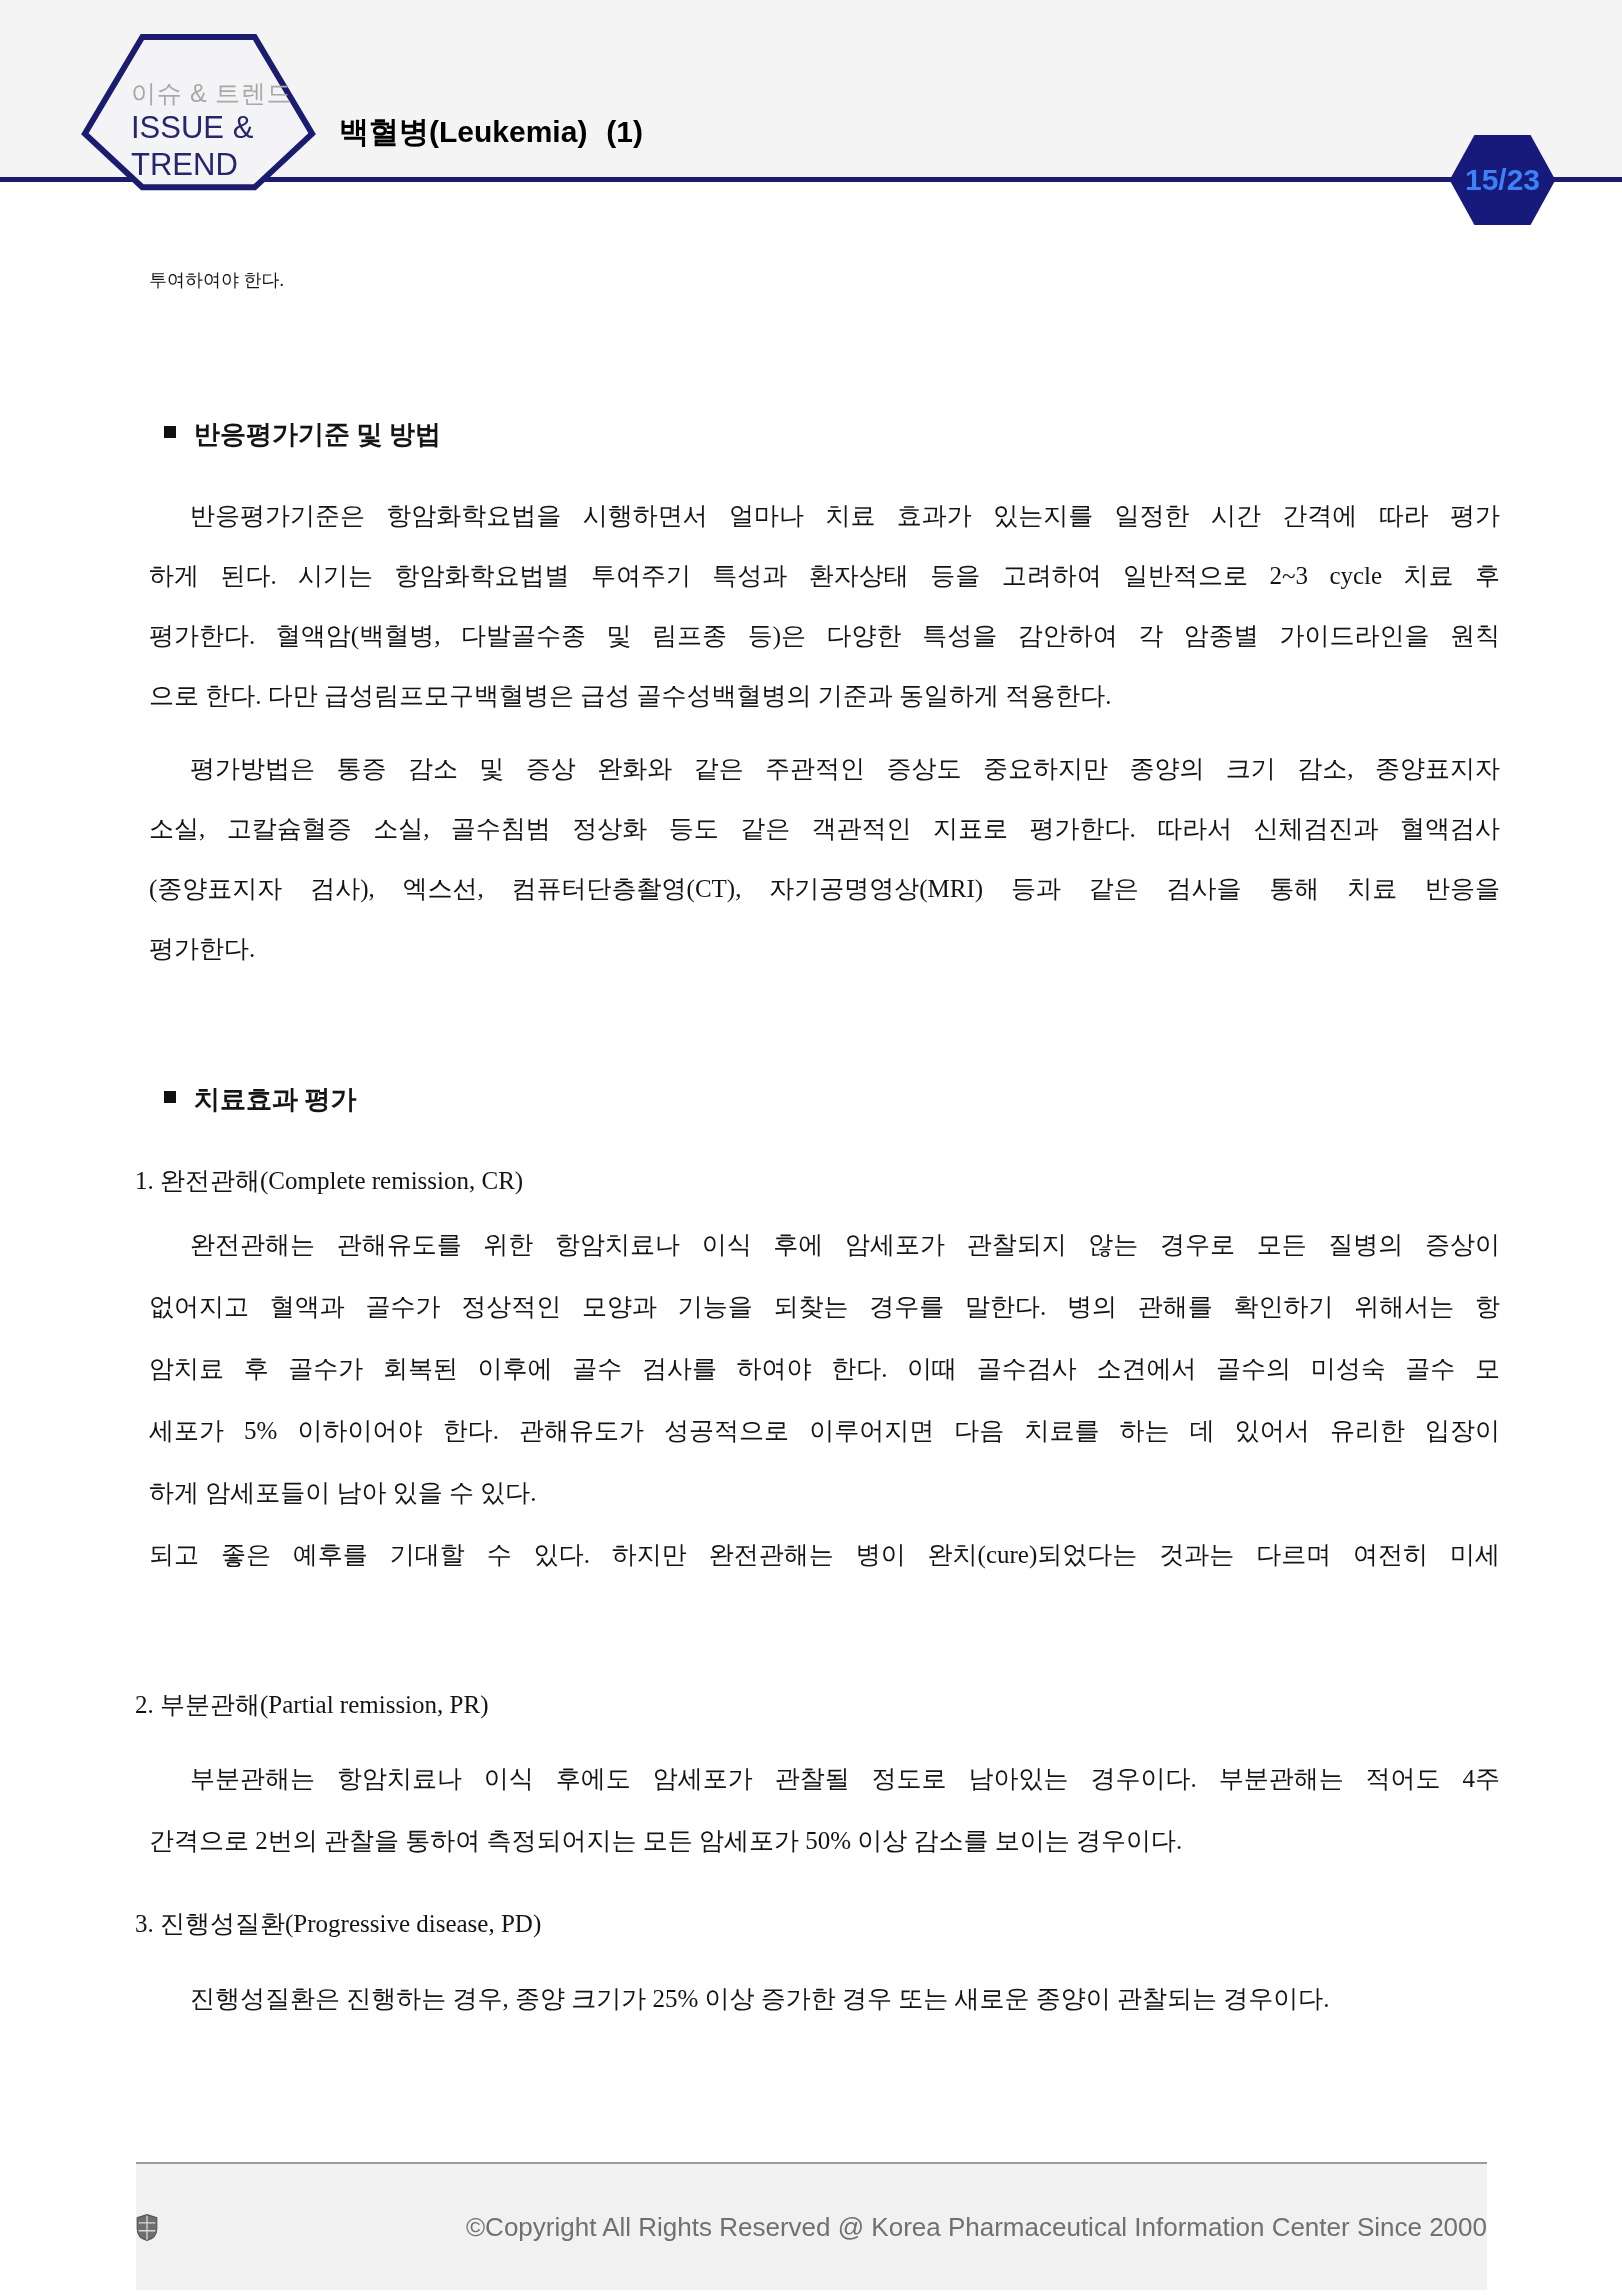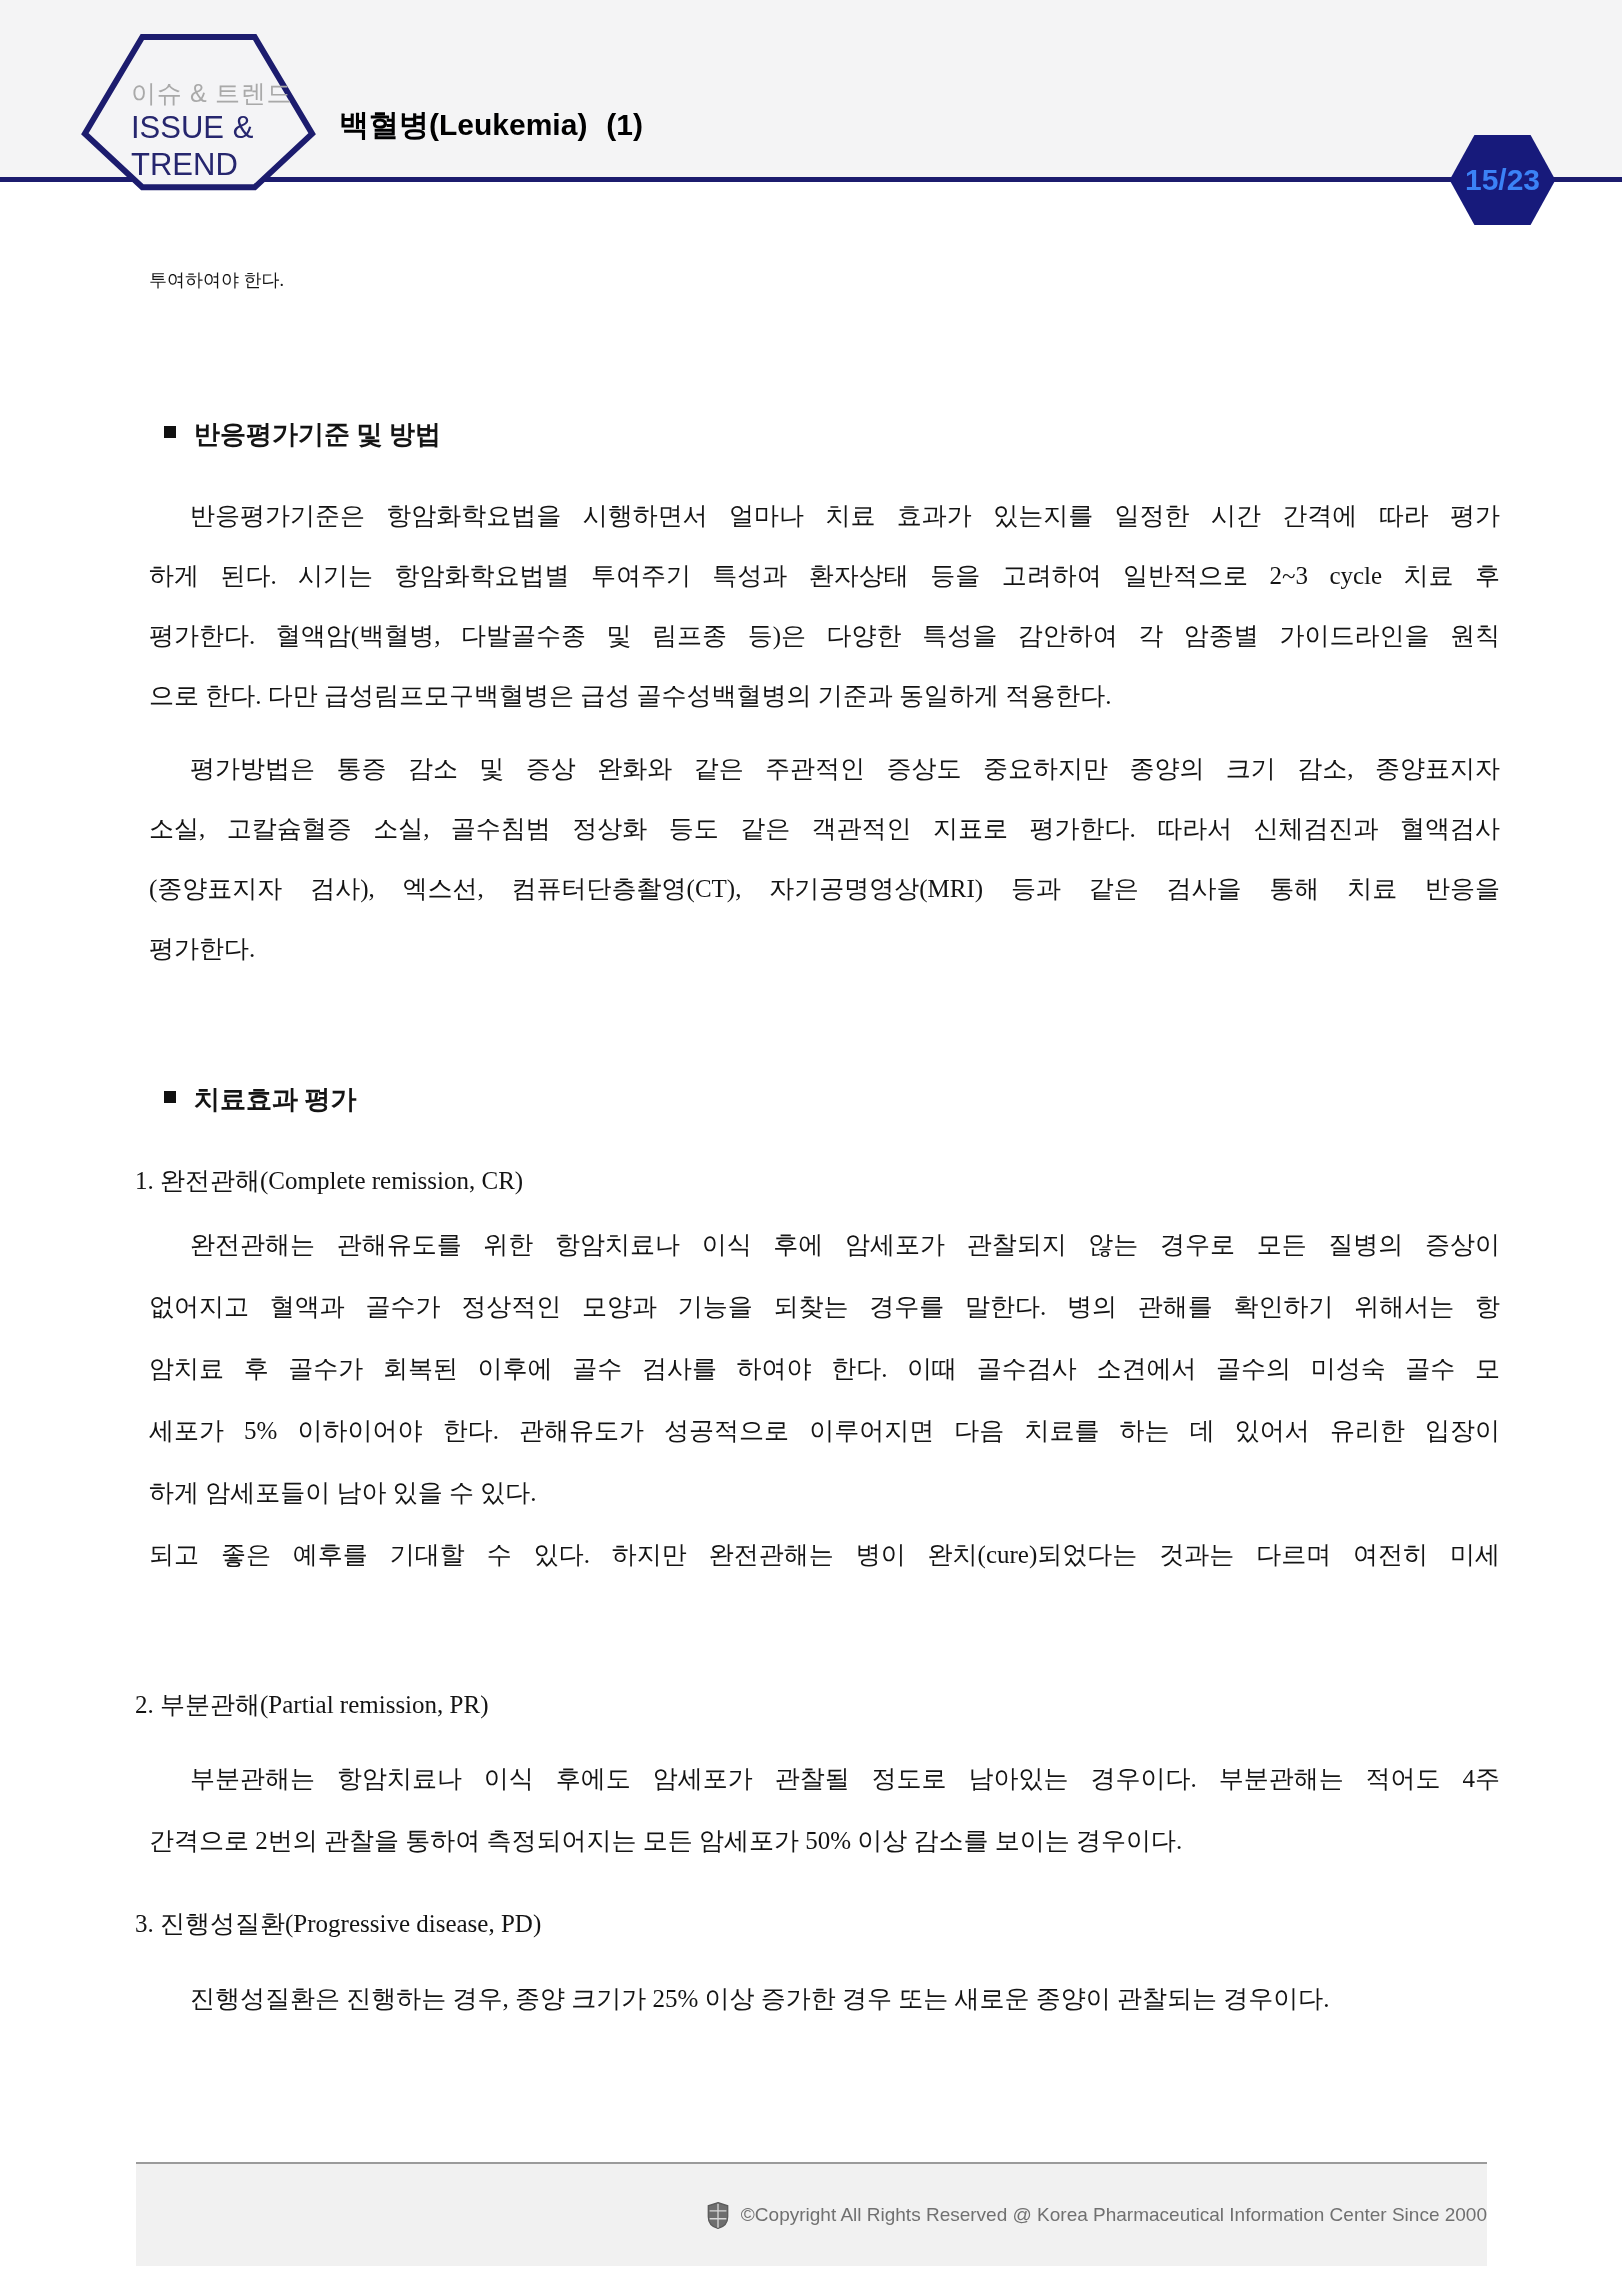--- a/index.html
+++ b/index.html
@@ -9,21 +9,21 @@
   }
   
   .header-band { position:absolute; left:0; top:0; width:1623px; height:178px; background:#f4f4f5; }
   .header-divider { position:absolute; left:0; top:177px; width:1623px; height:5.2px; background:#1c1c6e; }
   .logo-hex { position:absolute; left:77px; top:29.4px; width:243px; height:165px; }
   .logo-text { position:absolute; left:131px; font-family:"Liberation Sans","DejaVu Sans",sans-serif; white-space:nowrap; }
   .logo-kr   { top:77px; font-size:25px; color:#a9a9a9; letter-spacing:0.7px; }
   .logo-en1  { top:110px; font-size:31px; color:#26266e; font-weight:500; }
   .logo-en2  { top:147px; font-size:31px; color:#26266e; font-weight:500; }
   .page-title {
-    position:absolute; left:339px; top:105px; font-size:30px; font-weight:600; color:#000;
+    position:absolute; left:339px; top:112px; font-size:30px; font-weight:600; color:#000;
     font-family:"Liberation Sans","DejaVu Sans",sans-serif; word-spacing:10.5px; white-space:nowrap;
   }
   .badge { position:absolute; left:1447px; top:131px; width:111px; height:98px; }
   .badge-num {
     position:absolute; left:1447px; top:131px; width:111px; height:98px;
     display:flex; align-items:center; justify-content:center;
     font-family:"Liberation Sans","DejaVu Sans",sans-serif; font-size:30px; font-weight:bold; color:#3b82f6;
   }
   
   .para { position:absolute; left:149px; width:1351px; font-size:25px; }
@@ -31,24 +31,24 @@
   .line.last { text-align-last:left; -moz-text-align-last:left; }
   .line.indent { text-indent:41px; }
   .lh92 { line-height:60px; }
   .lh95 { line-height:62px; }
   .intro { position:absolute; left:149px; width:1351px; top:265px; font-size:18px; line-height:30px; }
   .h-bullet { position:absolute; left:164px; font-size:26px; font-weight:bold; line-height:31px; white-space:nowrap; }
   .h-bullet .sq { display:inline-block; width:11.8px; height:11.8px; background:#111; margin-right:18.3px; vertical-align:5.2px; }
   .h-num { position:absolute; left:135px; font-size:25px; line-height:31px; white-space:nowrap; }
   
   .footer-box {
-    position:absolute; left:136px; top:2162px; width:1351px; height:104px;
+    position:absolute; left:136px; top:2162px; width:1351px; height:128px;
     background:#f1f1f1; border-top:2px solid #9b9b9b; box-sizing:border-box;
-    display:flex; align-items:center; justify-content:flex-end; gap:11.8px;
-    font-family:"Liberation Sans","DejaVu Sans",sans-serif; font-size:19px; color:#707070;
+    display:flex; align-items:center; justify-content:space-between; gap:11.8px;
+    font-family:"Liberation Sans","DejaVu Sans",sans-serif; font-size:26px; color:#707070;
   }
 </style>
 </head>
 <body>
 
 <div class="page">
 
   <div class="header-band"></div>
   <div class="header-divider"></div>
 

